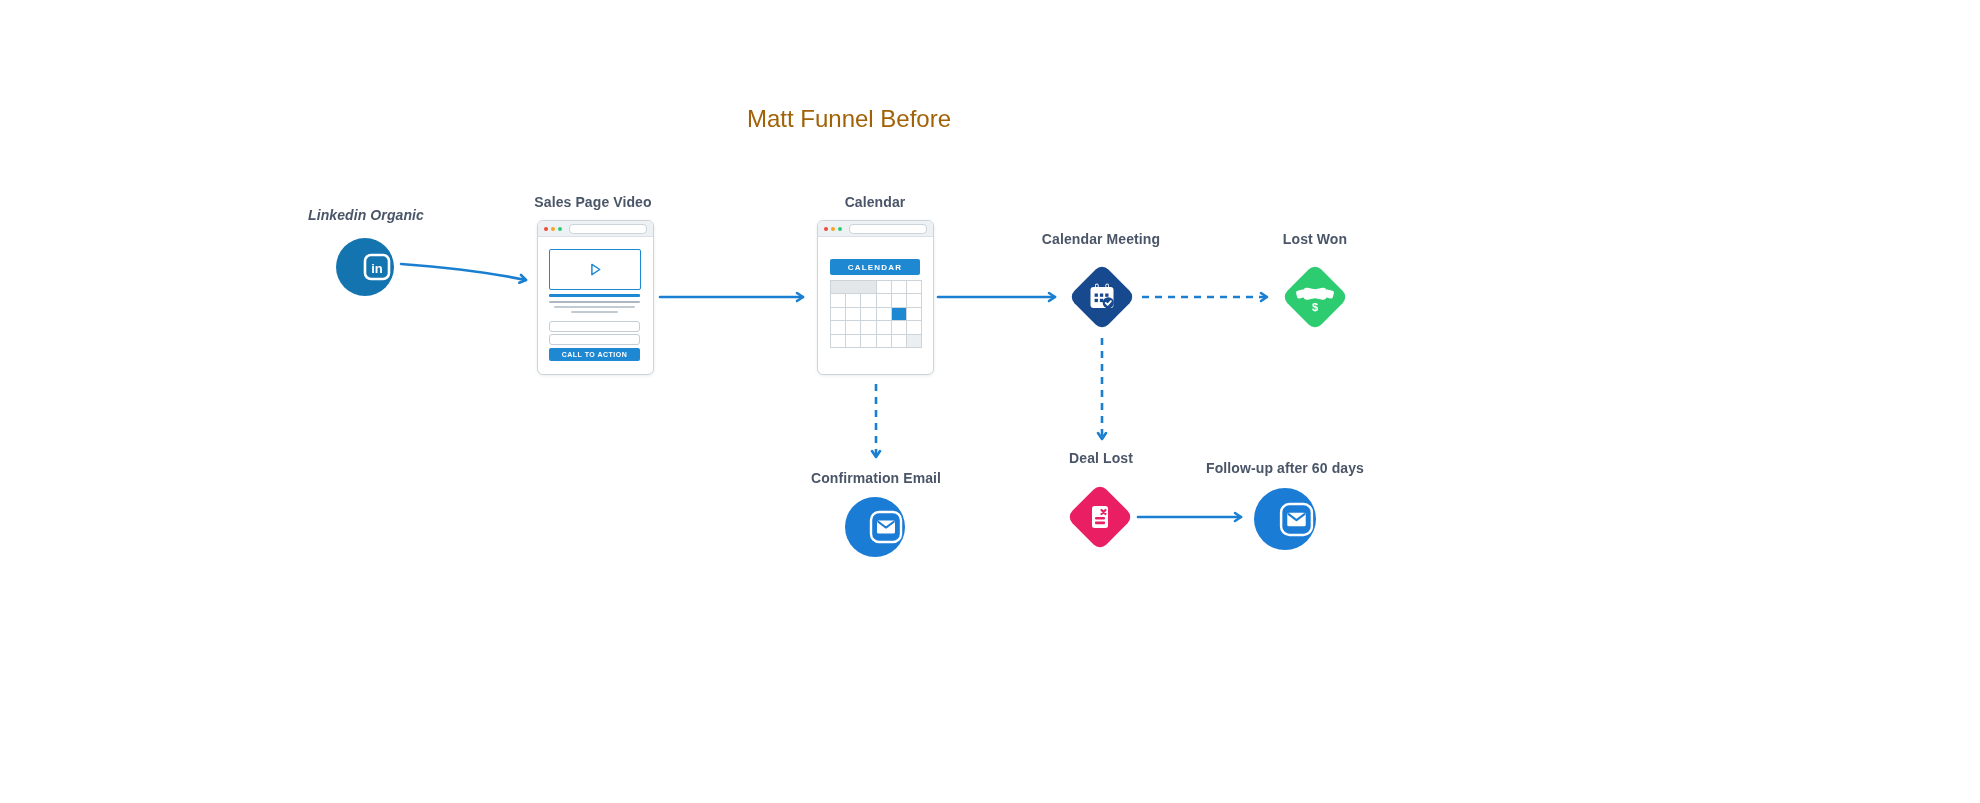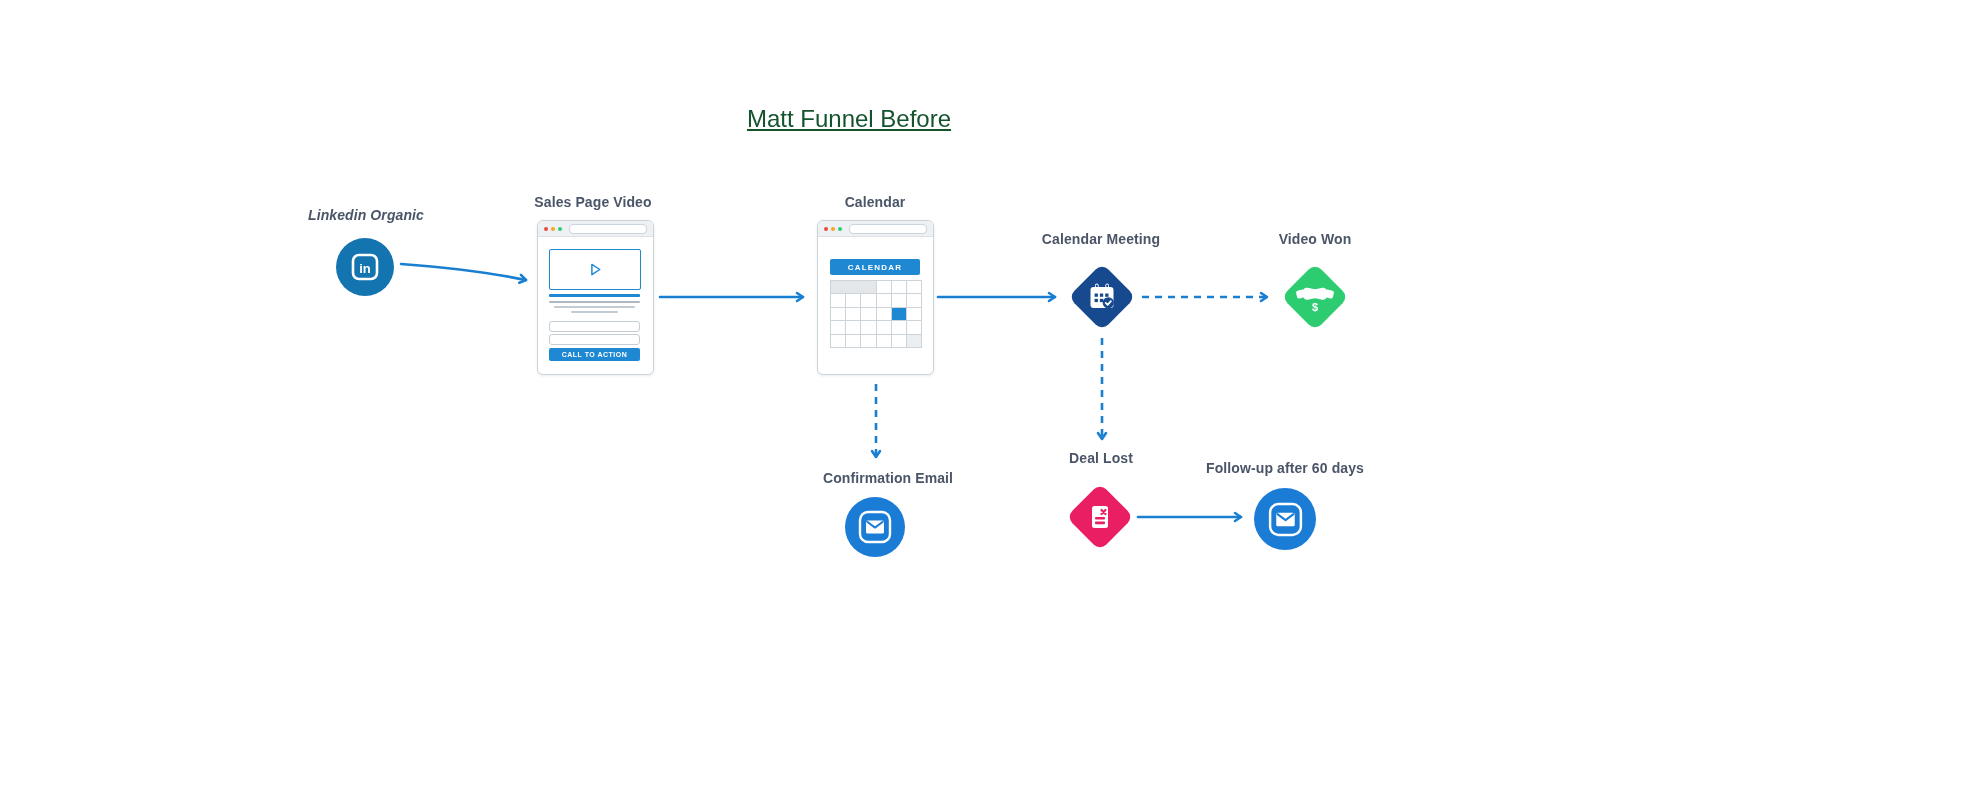--- a/index.html
+++ b/index.html
@@ -1,29 +1,29 @@
 <!DOCTYPE html>
 <html style="--connector: #1a7fd1; --linkedin-blue: #1374b0; --email-blue: #1b7cd6; --navy: #17498f; --green: #2ecc71; --pink: #e91e63; --ui-blue: #1e88d2; --label: #4a5568;"><head>
 <meta charset="utf-8">
 <style>
   html,body{margin:0;padding:0;background:#fff;}
   body{width:1980px;height:803px;position:relative;overflow:hidden;
        font-family:"Liberation Sans",sans-serif;}
   .stage{position:absolute;inset:0;}
   .title{position:absolute;transform:translateX(-50%);font-size:24px;font-weight:500;
-         color:#14532d;white-space:nowrap;text-decoration:underline;}
+         color:#a16207;white-space:nowrap;}
   .node-label{position:absolute;transform:translateX(-50%);font-size:14px;font-weight:bold;
          color:var(--label,#4a5568);white-space:nowrap;letter-spacing:.1px;}
   .connectors{position:absolute;left:0;top:0;z-index:0;}
   .conn{stroke:var(--connector,#1a7fd1);stroke-width:2.6;fill:none;stroke-linecap:round;}
   .conn.dashed{stroke-dasharray:7 6;stroke-linecap:butt;}
   .arrowhead{stroke:var(--connector,#1a7fd1);fill:none;stroke-width:2.6;
          stroke-linecap:round;stroke-linejoin:round;}
   .circle-node{position:absolute;border-radius:50%;display:flex;align-items:center;
-         justify-content:center;z-index:2;}
+         justify-content:flex-end;z-index:2;}
   .diamond{position:absolute;width:48px;height:48px;border-radius:9px;
          transform:rotate(45deg);display:flex;align-items:center;justify-content:center;z-index:2;}
   .diamond>svg{transform:rotate(-45deg);}
   .browser{position:absolute;width:115px;height:153px;background:#fff;
          border:1px solid #ccd4db;border-radius:6px;box-shadow:0 1px 3px rgba(40,60,80,.10);z-index:2;}
   .chrome{height:15px;background:#eef1f4;border-bottom:1px solid #dbe1e6;
          border-radius:5px 5px 0 0;display:flex;align-items:center;padding:0 6px;}
   .dot{width:4px;height:4px;border-radius:50%;margin-right:3px;flex:0 0 auto;}
   .urlbar{flex:1;height:8px;margin-left:4px;background:#fff;border:1px solid #ccd4db;border-radius:4px;}
   .browser-body{position:relative;height:137px;}
@@ -161,34 +161,34 @@
         <rect x="12.9" y="11.5" width="3.3" height="3.3"></rect>
         <rect x="18.2" y="11.5" width="3.3" height="3.3"></rect>
         <rect x="7.6" y="16.8" width="3.3" height="3.3"></rect>
         <rect x="12.9" y="16.8" width="3.3" height="3.3"></rect>
       </g>
       <circle cx="21.3" cy="20.8" r="5.6" fill="var(--navy,#17498f)"></circle>
       <path d="M18.7,20.9 l1.9,1.9 l3.3,-3.6" stroke="#fff" stroke-width="1.8" fill="none" stroke-linecap="round" stroke-linejoin="round"></path>
     </svg>
   </div>
 
-  <div class="node-label" style="left:1315px;top:231px;">Video Won</div>
+  <div class="node-label" style="left:1315px;top:231px;">Lost Won</div>
   <div class="diamond" style="left:1291px;top:273px;background:var(--green,#2ecc71);">
     <svg width="40" height="40" viewBox="0 0 40 40">
       <g fill="#fff">
         <rect x="1.5" y="13" width="9" height="8" rx="2" transform="rotate(-14 6 17)"></rect>
         <rect x="29.5" y="13" width="9" height="8" rx="2" transform="rotate(14 34 17)"></rect>
         <rect x="8" y="12.5" width="24" height="8.5" rx="3.5" transform="rotate(-12 20 16.5)"></rect>
         <rect x="8" y="12.5" width="24" height="8.5" rx="3.5" transform="rotate(12 20 16.5)"></rect>
       </g>
       <text x="20" y="33.5" text-anchor="middle" font-size="11" font-weight="bold" fill="#fff">$</text>
     </svg>
   </div>
 
-  <div class="node-label" style="left:876px;top:470px;margin-left:12px;">Confirmation Email</div>
+  <div class="node-label" style="left:876px;top:470px;">Confirmation Email</div>
   <div class="circle-node" style="left:845px;top:497px;width:60px;height:60px;background:var(--email-blue,#1b7cd6);">
     <svg width="38" height="38" viewBox="0 0 38 38">
       <rect x="4" y="4" width="30" height="30" rx="8" fill="none" stroke="#fff" stroke-width="2.4"></rect>
       <rect x="10" y="12.5" width="18" height="13" rx="1.5" fill="#fff"></rect>
       <path d="M11.2,13.8 L19,19.6 L26.8,13.8" fill="none" stroke="var(--email-blue,#1b7cd6)" stroke-width="2" stroke-linecap="round" stroke-linejoin="round"></path>
     </svg>
   </div>
 
   <div class="node-label" style="left:1101px;top:450px;">Deal Lost</div>
   <div class="diamond" style="left:1076px;top:493px;background:var(--pink,#e91e63);">

